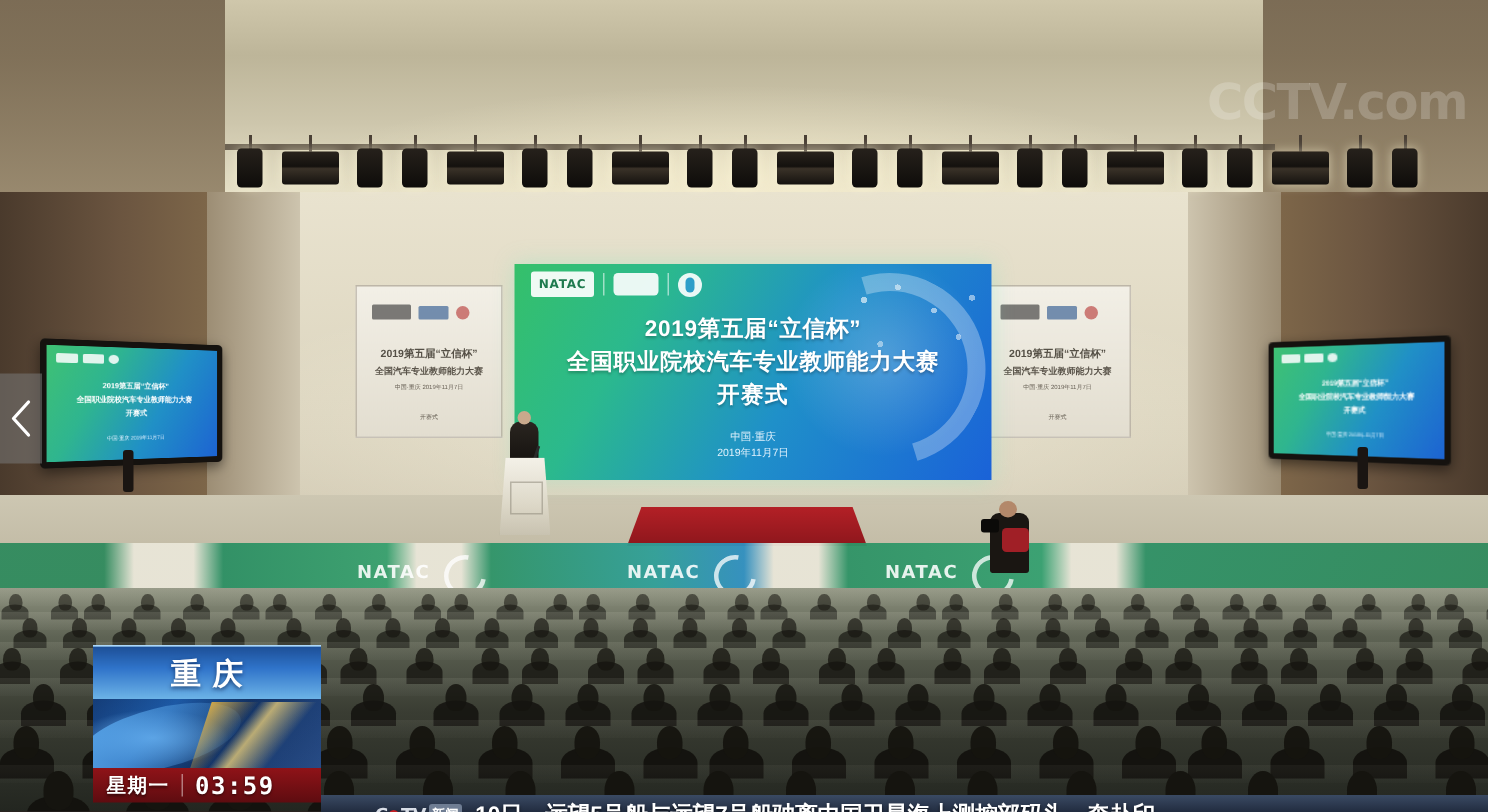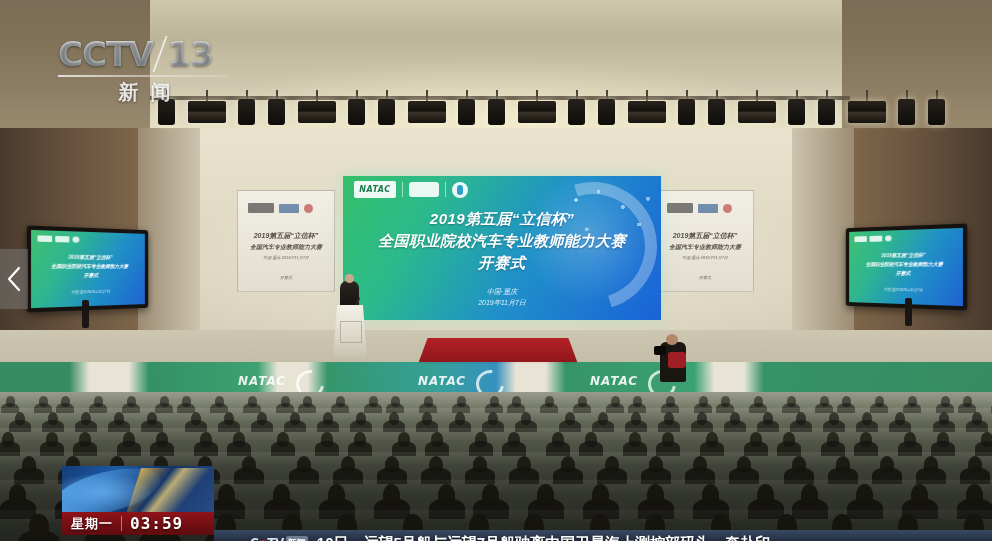--- a/index.html
+++ b/index.html
@@ -4,21 +4,21 @@
 <style>
   html,body{margin:0;padding:0;background:#000;}
   body{font-family:"Liberation Sans","DejaVu Sans",sans-serif;}
 
   #screen{
     position:relative;width:992px;height:541px;overflow:hidden;
     background:#2b2320;
   }
 
   
-  .hall{position:absolute;inset:0;overflow:hidden;font-style:italic;}
+  .hall{position:absolute;inset:0;overflow:hidden;}
 
   
   .ceiling{
     position:absolute;left:0;top:0;width:992px;height:132px;
     background:
       radial-gradient(ellipse 420px 90px at 496px 120px, rgba(255,246,214,.55), rgba(255,246,214,0) 70%),
       linear-gradient(180deg,#cfc7ab 0%,#bdb599 28%,#cdc6ac 62%,#e8e2c9 100%);
   }
   .ceiling-dark-l{
     position:absolute;left:0;top:0;width:150px;height:132px;
@@ -841,39 +841,34 @@
           <div class="shoulder" style="left: 820.846px; top: 138.12px; width: 42.588px; height: 24.7px; opacity: 1;"></div>
           <div class="head" style="left: 832px; top: 122px; width: 20.28px; height: 26px; opacity: 1;"></div>
           <div class="shoulder" style="left: 886.846px; top: 138.12px; width: 42.588px; height: 24.7px; opacity: 1;"></div>
           <div class="head" style="left: 898px; top: 122px; width: 20.28px; height: 26px; opacity: 1;"></div>
           <div class="shoulder" style="left: 952.846px; top: 138.12px; width: 42.588px; height: 24.7px; opacity: 1;"></div>
           <div class="head" style="left: 964px; top: 122px; width: 20.28px; height: 26px; opacity: 1;"></div>
         </div>
     </div>
   </div>
 
-  <div class="bug">
-    <div class="bug-top">
-      <div class="bug-cctv">CCTV</div>
-      <div class="bug-slash"></div>
-      <div class="bug-num">13</div>
-    </div>
-    <div class="bug-rule"></div>
-    <div class="bug-sub">新闻</div>
-  </div>
-
+
+  <div class="watermark">CCTV.com</div>
 
   <div class="navarrow">
     <svg width="17" height="28" viewBox="0 0 17 28" aria-hidden="true">
       <polyline points="13,3 3,14 13,25" fill="none" stroke="#ffffff" stroke-width="2.2" stroke-linecap="round" stroke-linejoin="round"></polyline>
     </svg>
   </div>
 
   <div class="lower">
 
+    <div class="loc-badge">
+      <span>重庆</span>
+    </div>
 
     <div class="loc-art"></div>
 
     <div class="clockbar">
       <div class="clock-day">星期一</div>
       <div class="clock-div"></div>
       <div class="clock-time">03:59</div>
     </div>
 
 

